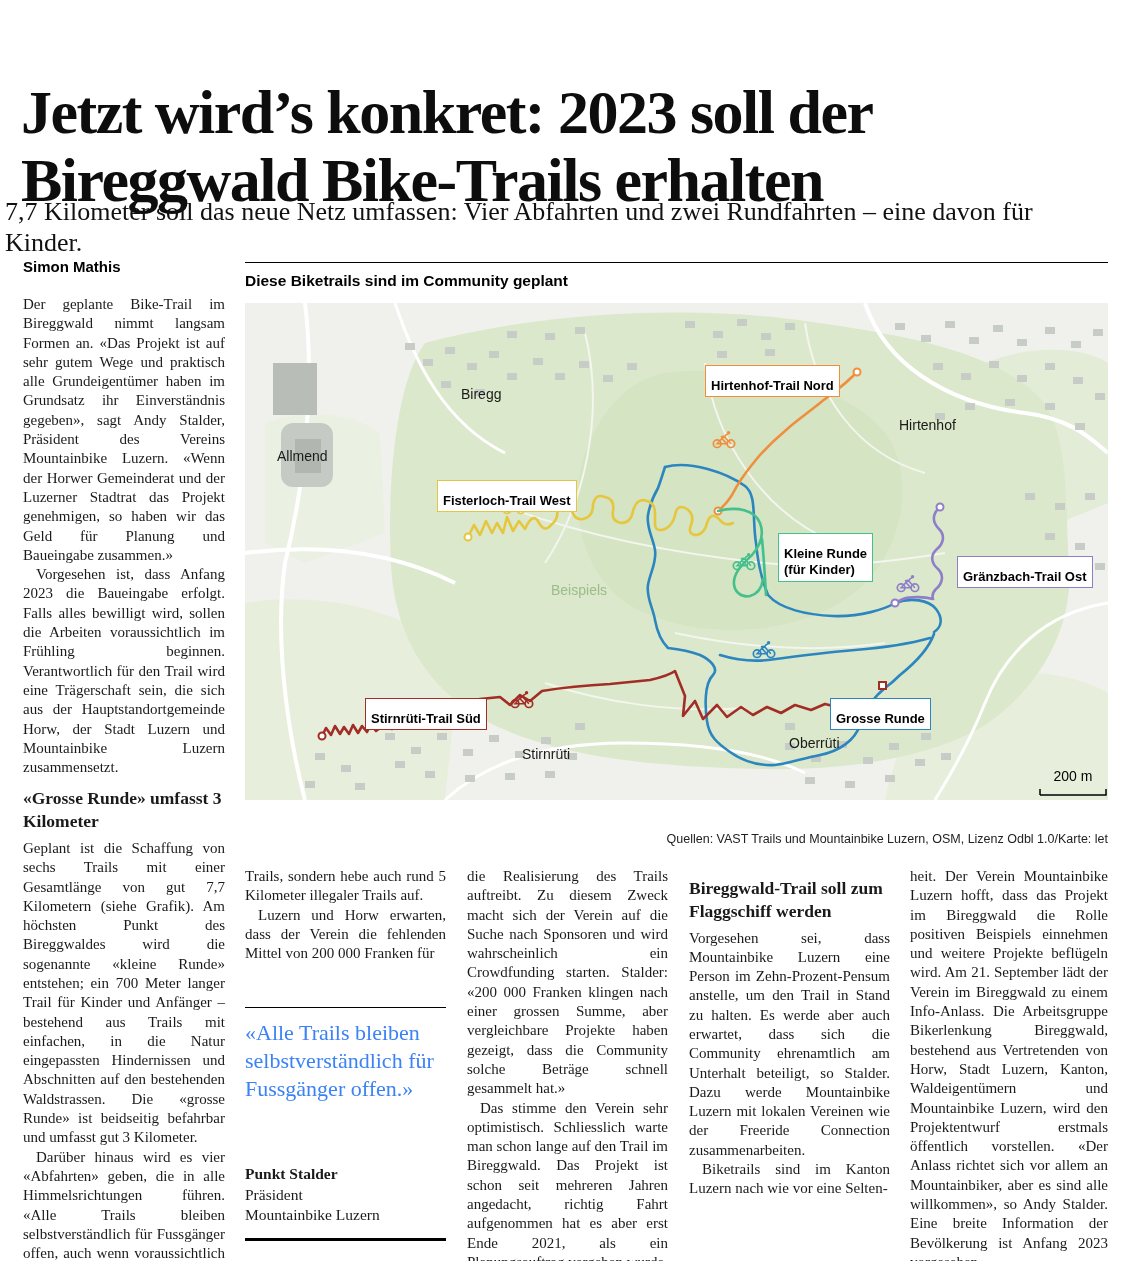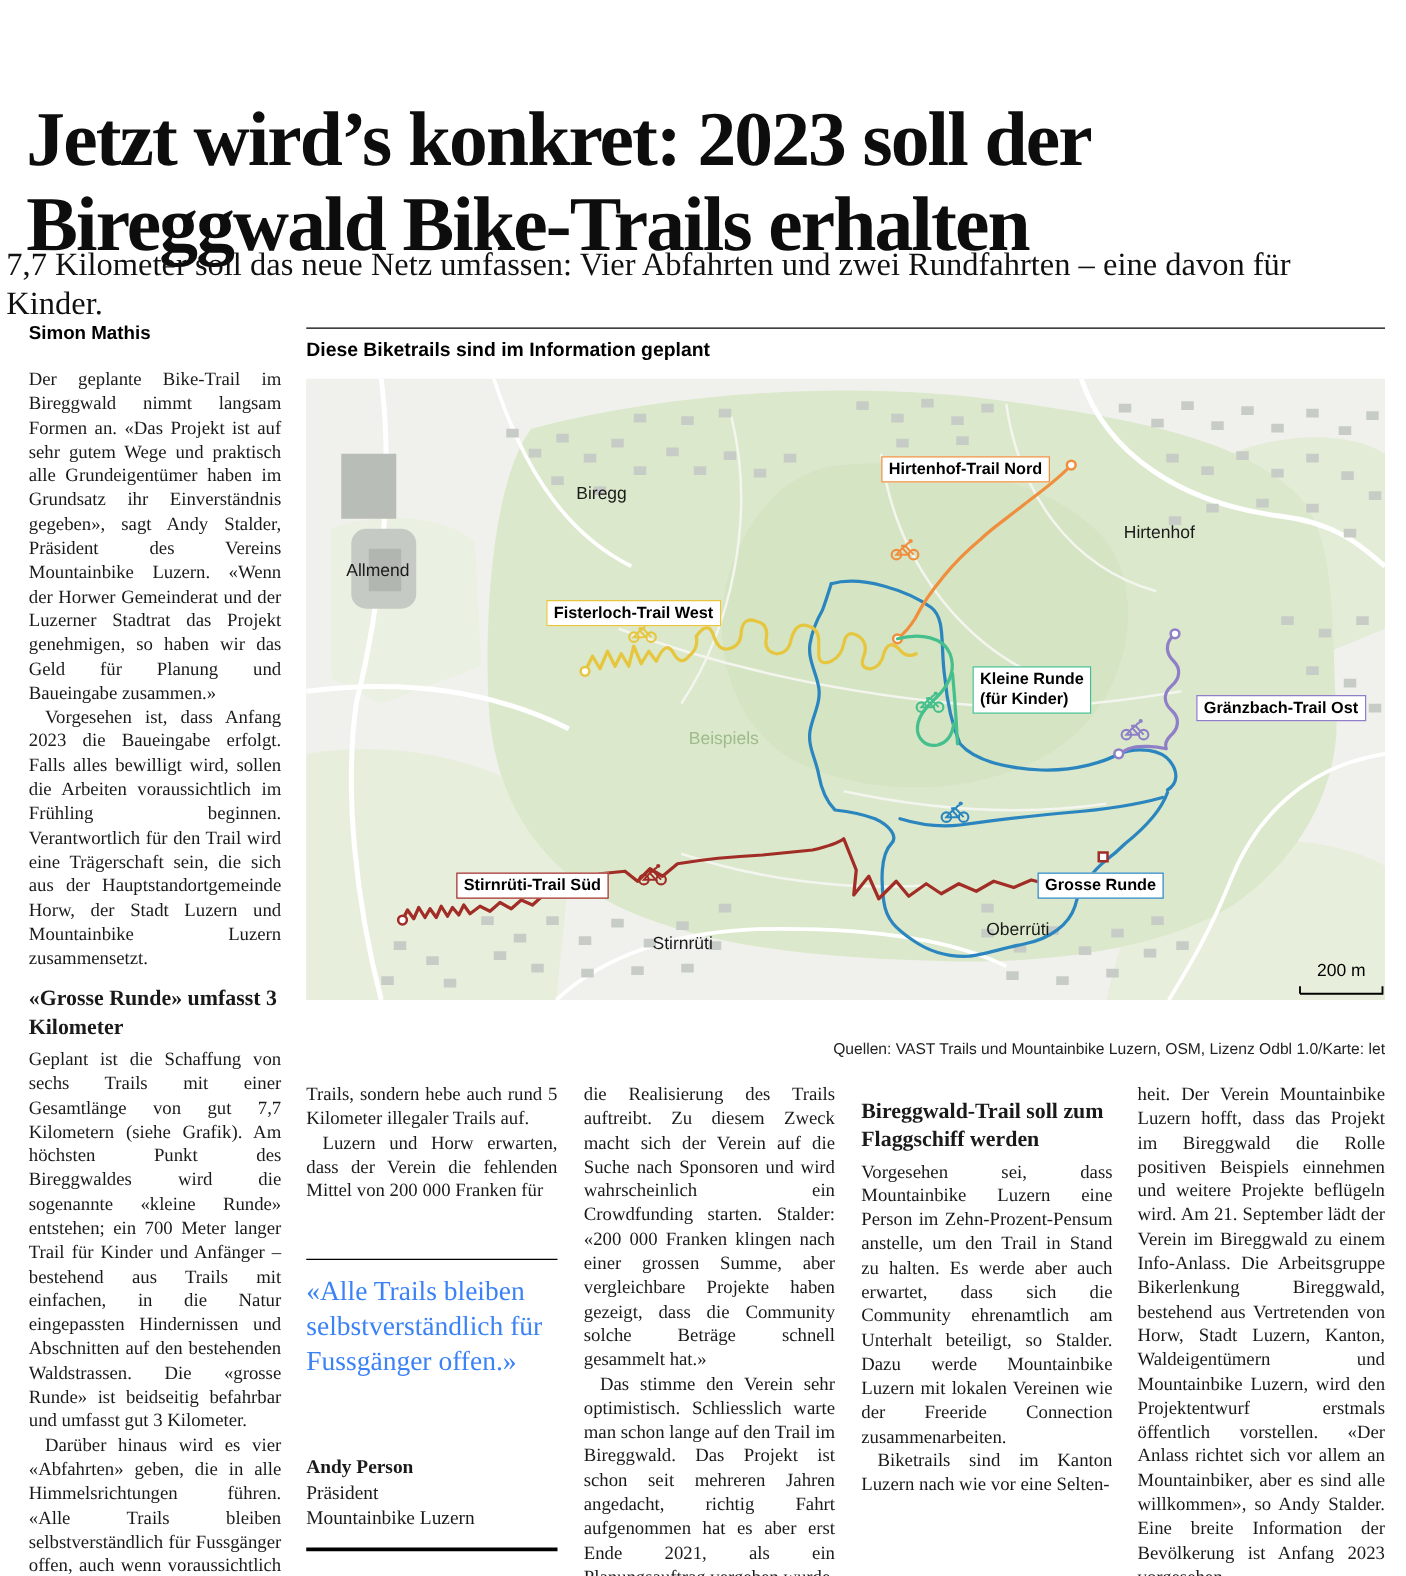--- a/index.html
+++ b/index.html
@@ -19,21 +19,21 @@
   .col p.ind{text-indent:13px;}
   .col1{position:absolute;left:23px;top:295px;width:202px;}
   .subhead{font-weight:700;font-size:17.5px;line-height:1.3;text-align:left;
     margin:10px 0 6px 0 !important;}
   
   .map-rule{position:absolute;left:245px;top:262px;width:863px;height:0;border-top:1.5px solid #000;}
   .map-title{position:absolute;left:245px;top:272px;width:863px;
     font-family:"Liberation Sans",sans-serif;font-weight:700;font-size:15.5px;color:#000;}
   .map{position:absolute;left:245px;top:303px;width:863px;height:497px;background:#f0f1ec;}
   .map svg{position:absolute;inset:0;}
-  .tl{position:absolute;background:#fff;border:1.5px solid #999;padding:1px 5px 2px 5px;
+  .tl{position:absolute;background:#fff;border:1.5px solid #999;padding:12px 5px 2px 5px;
     font-family:"Liberation Sans",sans-serif;font-weight:700;font-size:13px;line-height:1.25;
     color:#000;white-space:nowrap;}
   .pl{position:absolute;font-family:"Liberation Sans",sans-serif;font-size:14px;color:#1a1a1a;
     white-space:nowrap;}
   .pl.green{color:#9cbc8b;}
   .scale-label{position:absolute;left:795px;top:465px;width:66px;text-align:center;
     font-family:"Liberation Sans",sans-serif;font-size:14px;color:#000;}
   .caption{position:absolute;left:245px;top:832px;width:863px;text-align:right;
     font-family:"Liberation Sans",sans-serif;font-size:12.5px;color:#222;}
   
@@ -65,21 +65,21 @@
 
   <div class="col col1">
     <p>Der geplante Bike-Trail im Bireggwald nimmt langsam Formen an. «Das Projekt ist auf sehr gutem Wege und praktisch alle Grundeigentümer haben im Grundsatz ihr Einverständnis gegeben», sagt Andy Stalder, Präsident des Vereins Mountainbike Luzern. «Wenn der Horwer Gemeinderat und der Luzerner Stadtrat das Projekt genehmigen, so haben wir das Geld für Planung und Baueingabe zusammen.»</p>
     <p class="ind">Vorgesehen ist, dass Anfang 2023 die Baueingabe erfolgt. Falls alles bewilligt wird, sollen die Arbeiten voraussichtlich im Frühling beginnen. Verantwortlich für den Trail wird eine Trägerschaft sein, die sich aus der Hauptstandortgemeinde Horw, der Stadt Luzern und Mountainbike Luzern zusammensetzt.</p>
     <p class="subhead">«Grosse Runde» umfasst 3 Kilometer</p>
     <p>Geplant ist die Schaffung von sechs Trails mit einer Gesamtlänge von gut 7,7 Kilometern (siehe Grafik). Am höchsten Punkt des Bireggwaldes wird die sogenannte «kleine Runde» entstehen; ein 700 Meter langer Trail für Kinder und Anfänger – bestehend aus Trails mit einfachen, in die Natur eingepassten Hindernissen und Abschnitten auf den bestehenden Waldstrassen. Die «grosse Runde» ist beidseitig befahrbar und umfasst gut 3 Kilometer.</p>
     <p class="ind">Darüber hinaus wird es vier «Abfahrten» geben, die in alle Himmelsrichtungen führen. «Alle Trails bleiben selbstverständlich für Fussgänger offen, auch wenn voraussichtlich auf drei der Abfahrten die Biker Vortritt haben werden», sagt Andy Stalder. Das Projekt schaffe nicht nur 7,7 Kilometer legale</p>
   </div>
 
   <div class="map-rule"></div>
-  <div class="map-title">Diese Biketrails sind im Information geplant</div>
+  <div class="map-title">Diese Biketrails sind im Community geplant</div>
 
   <div class="map">
     <svg viewBox="0 0 863 497" aria-hidden="true">
       <defs>
         <symbol id="bike" viewBox="0 0 24 17">
           <circle cx="5.5" cy="12" r="3.6" fill="none" stroke="currentColor" stroke-width="1.6"></circle>
           <circle cx="18.5" cy="12" r="3.6" fill="none" stroke="currentColor" stroke-width="1.6"></circle>
           <path d="M5.5,12 L10,7 L14.5,12 Z" fill="none" stroke="currentColor" stroke-width="1.5"></path>
           <path d="M10,7 L12.5,5.5 L18.5,12 M9,5.5 L12,5" fill="none" stroke="currentColor" stroke-width="1.5"></path>
           <path d="M12.5,5.5 C13.5,3.6 14.6,3 15.6,2.8" fill="none" stroke="currentColor" stroke-width="1.6"></path>
@@ -283,21 +283,21 @@
     <div class="scale-label">200 m</div>
   </div>
 
   <div class="caption">Quellen: VAST Trails und Mountainbike Luzern, OSM, Lizenz Odbl 1.0/Karte: let</div>
 
   <div class="col col2">
     <p>Trails, sondern hebe auch rund 5 Kilometer illegaler Trails auf.</p>
     <p class="ind">Luzern und Horw erwarten, dass der Verein die fehlenden Mittel von 200 000 Franken für</p>
     <div class="pq-rule-thin"></div>
     <div class="pq-text">«Alle Trails bleiben selbstverständlich für Fussgänger offen.»</div>
-    <div class="pq-name">Andy Person</div>
+    <div class="pq-name">Punkt Stalder</div>
     <div class="pq-role">Präsident</div>
     <div class="pq-org">Mountainbike Luzern</div>
     <div class="pq-rule-thick"></div>
   </div>
 
   <div class="col col3">
     <p>die Realisierung des Trails auftreibt. Zu diesem Zweck macht sich der Verein auf die Suche nach Sponsoren und wird wahrscheinlich ein Crowdfunding starten. Stalder: «200 000 Franken klingen nach einer grossen Summe, aber vergleichbare Projekte haben gezeigt, dass die Community solche Beträge schnell gesammelt hat.»</p>
     <p class="ind">Das stimme den Verein sehr optimistisch. Schliesslich warte man schon lange auf den Trail im Bireggwald. Das Projekt ist schon seit mehreren Jahren angedacht, richtig Fahrt aufgenommen hat es aber erst Ende 2021, als ein Planungsauftrag vergeben wurde. Horw hat sich</p>
   </div>
 

